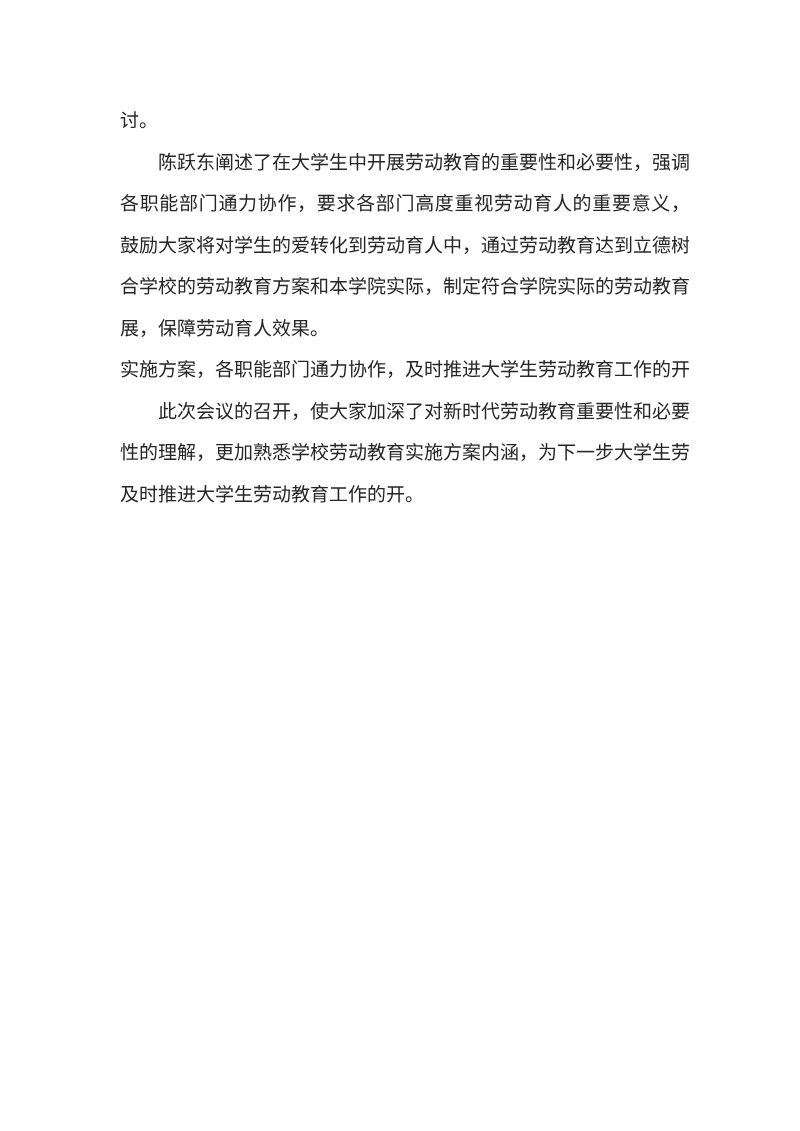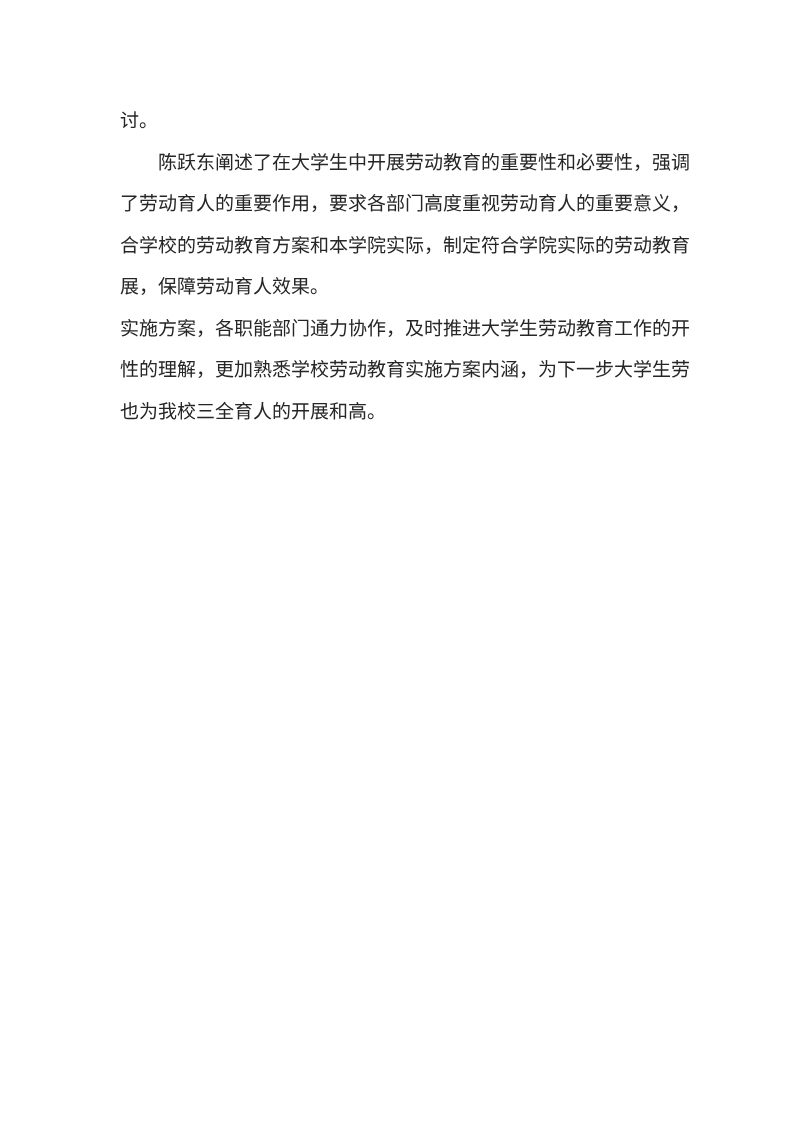--- a/index.html
+++ b/index.html
@@ -48,20 +48,22 @@
     text-indent: 2em;
   }
 </style>
 </head>
 <body style="background: rgb(255, 255, 255);">
 
 <div class="page">
   <div class="text-block" style="color: rgb(38, 38, 38);">
       <div class="line last">讨。</div>
       <div class="line indent">陈跃东阐述了在大学生中开展劳动教育的重要性和必要性，强调</div>
-      <div class="line">了劳动育人的重要作用，要求各部门高度重视劳动育人的重要意义，</div>
+      <div class="line">各职能部门通力协作，要求各部门高度重视劳动育人的重要意义，</div>
+      <div class="line">鼓励大家将对学生的爱转化到劳动育人中，通过劳动教育达到立德树</div>
       <div class="line">合学校的劳动教育方案和本学院实际，制定符合学院实际的劳动教育</div>
       <div class="line last">展，保障劳动育人效果。</div>
       <div class="line">实施方案，各职能部门通力协作，及时推进大学生劳动教育工作的开</div>
+      <div class="line indent">此次会议的召开，使大家加深了对新时代劳动教育重要性和必要</div>
       <div class="line">性的理解，更加熟悉学校劳动教育实施方案内涵，为下一步大学生劳</div>
-      <div class="line last">也为我校三全育人的开展和高。</div>
+      <div class="line last">及时推进大学生劳动教育工作的开。</div>
     </div>
 </div>
 
 </body></html>

